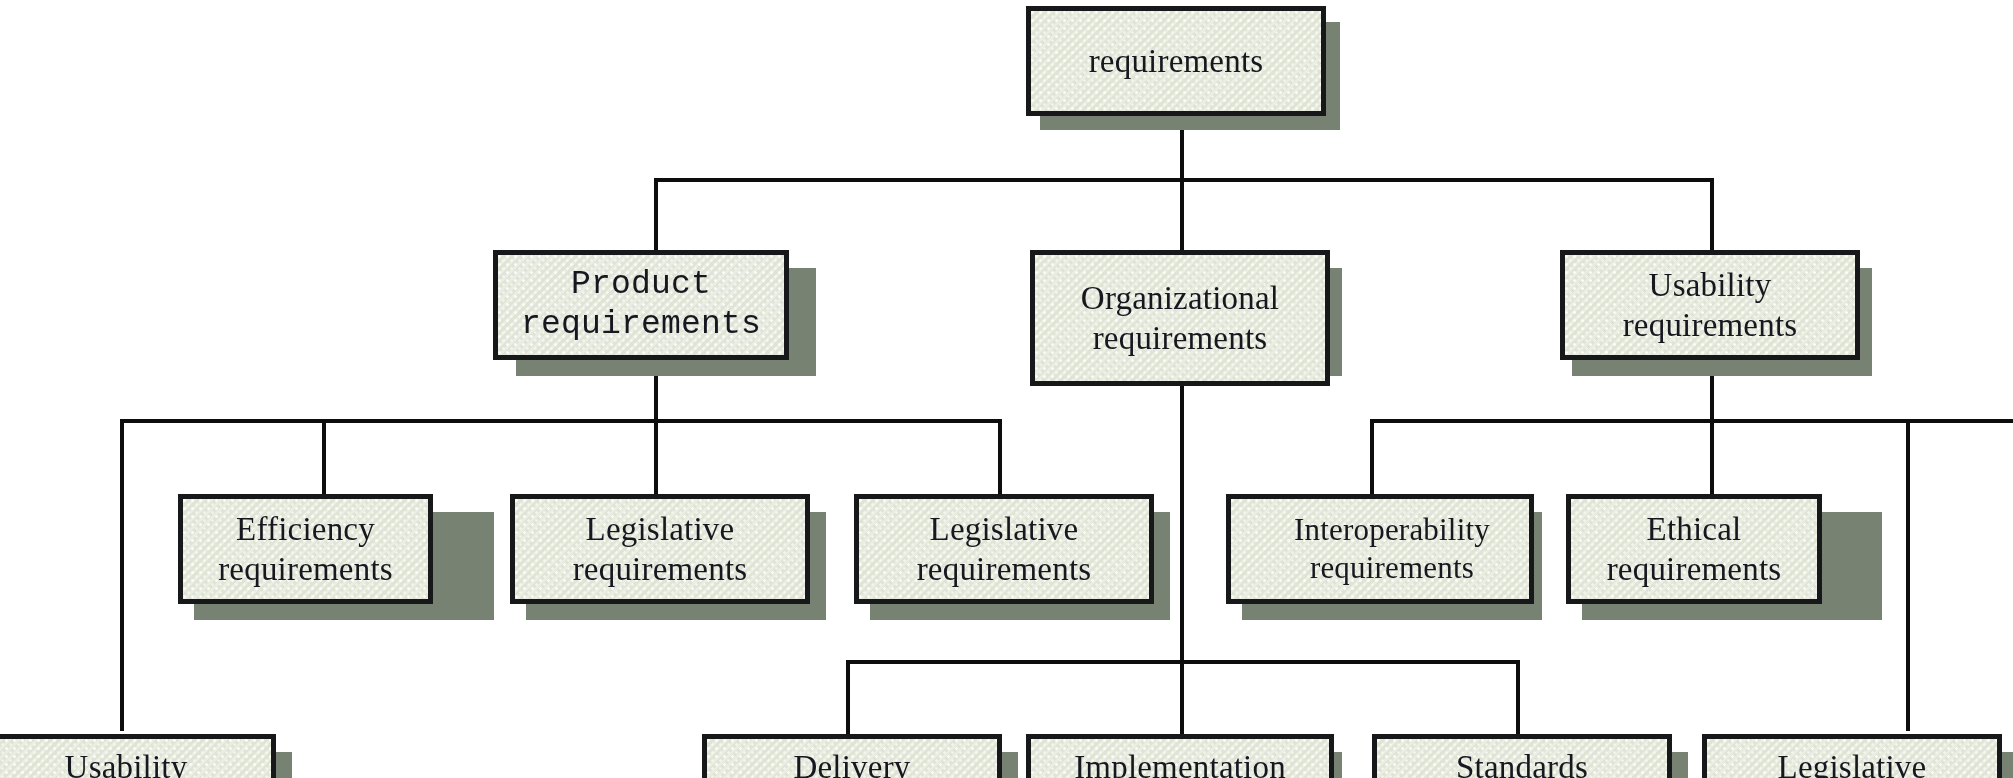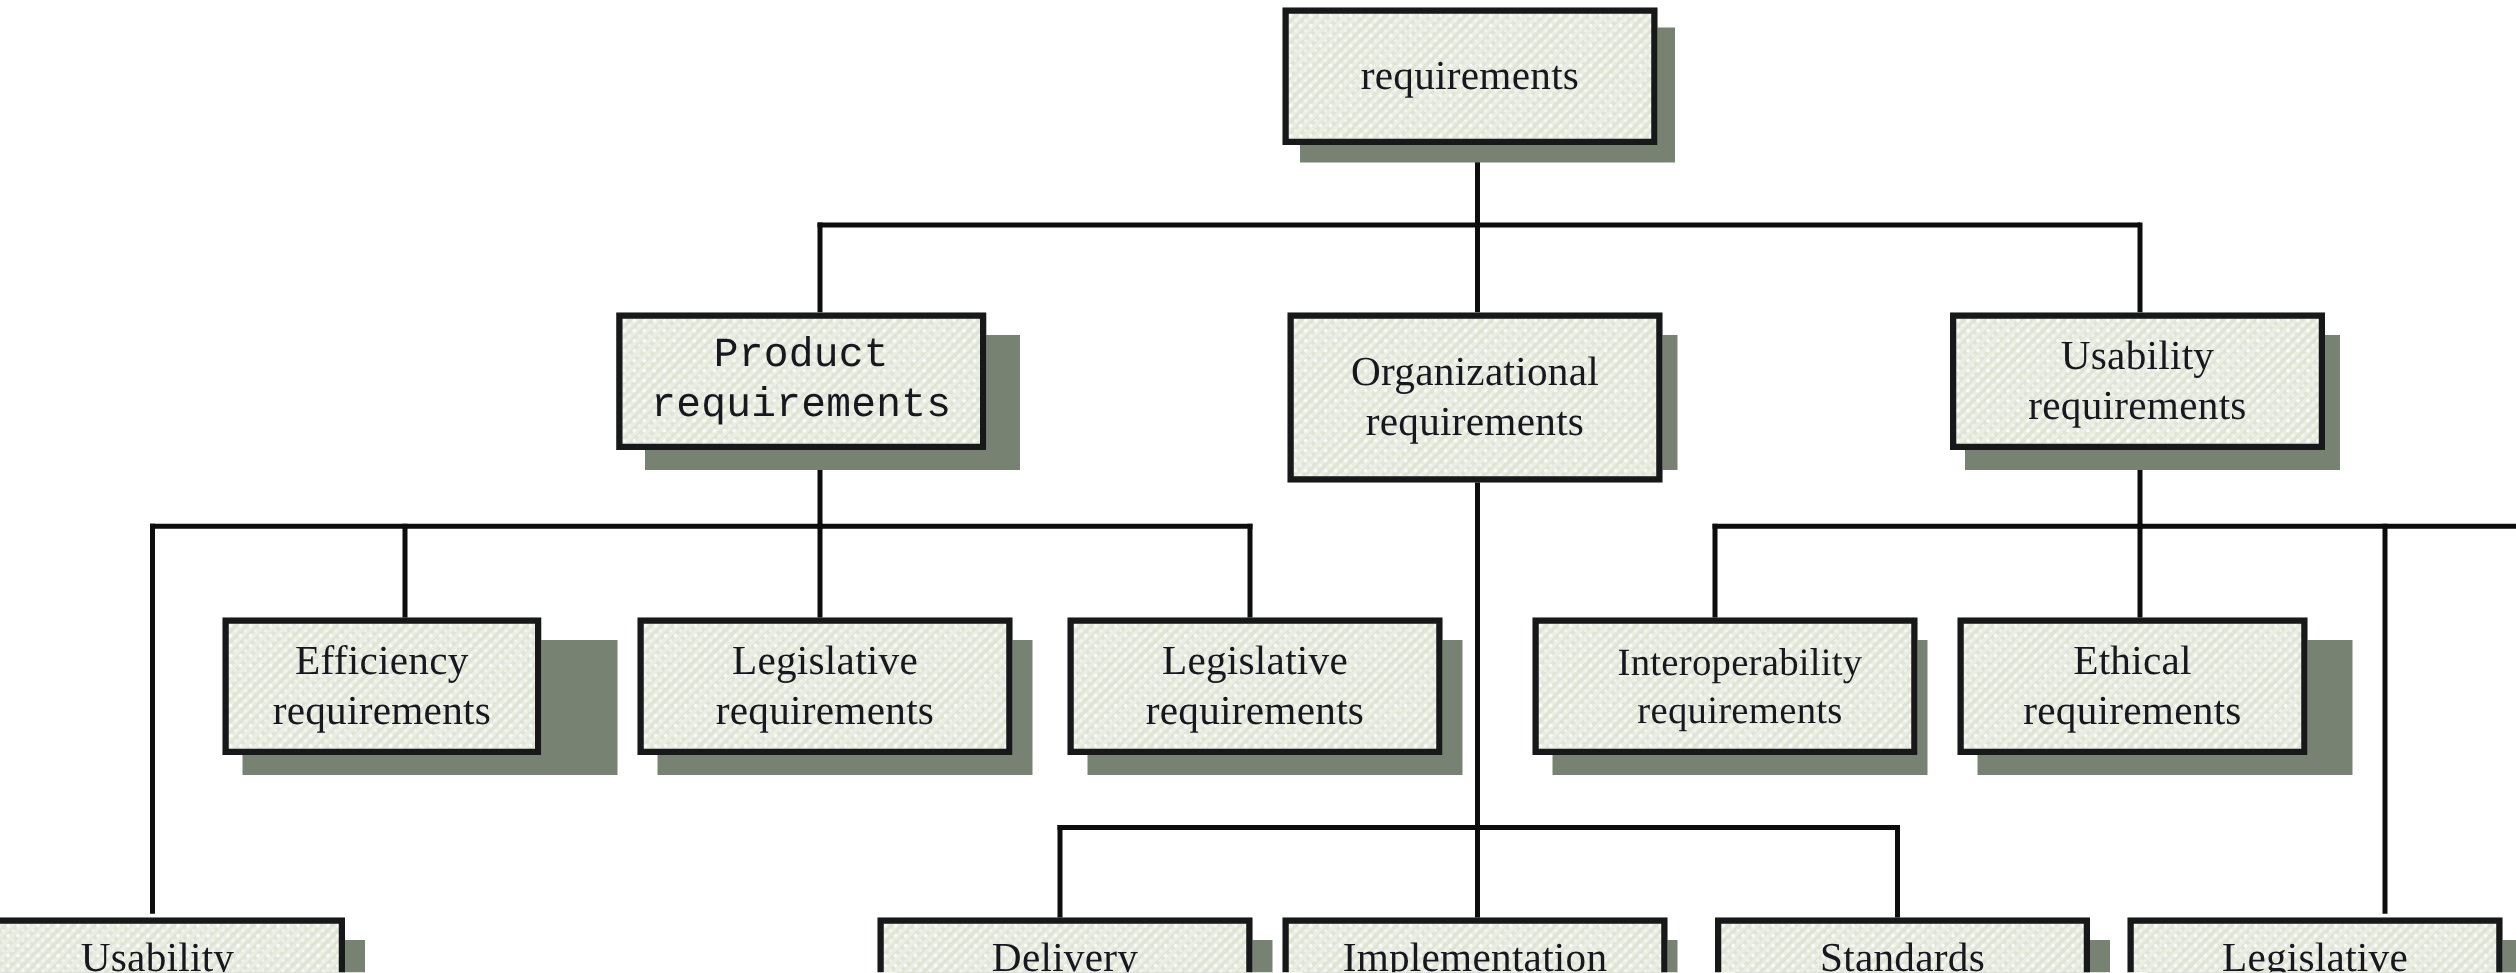--- a/index.html
+++ b/index.html
@@ -123,21 +123,21 @@
   <div class="node" style="left:854px;top:494px;width:300px;height:110px;">
     <span class="ln">Legislative</span>
     <span class="ln">requirements</span>
   </div>
 
   <div class="node" style="left:1226px;top:494px;width:308px;height:110px;font-size:31px;padding-left:24px;">
     <span class="ln">Interoperability</span>
     <span class="ln">requirements</span>
   </div>
 
-  <div class="node" style="left:1566px;top:494px;width:280px;height:110px;">
+  <div class="node" style="left:1566px;top:494px;width:256px;height:110px;">
     <span class="ln">Ethical</span>
     <span class="ln">requirements</span>
   </div>
 
   <div class="node" style="left:-24px;top:734px;width:300px;height:110px;justify-content:flex-start;padding-top:8px;">
     <span class="ln">Usability</span>
   </div>
 
   <div class="node" style="left:702px;top:734px;width:300px;height:110px;justify-content:flex-start;padding-top:8px;">
     <span class="ln">Delivery</span>

